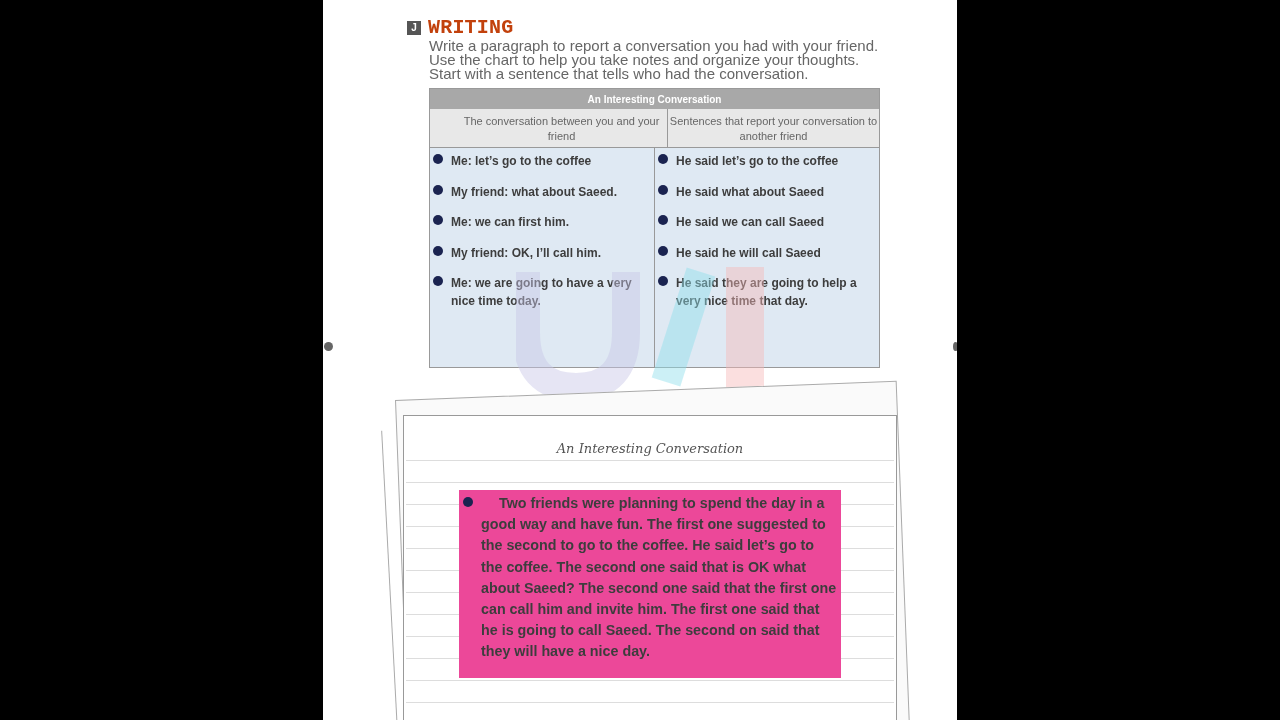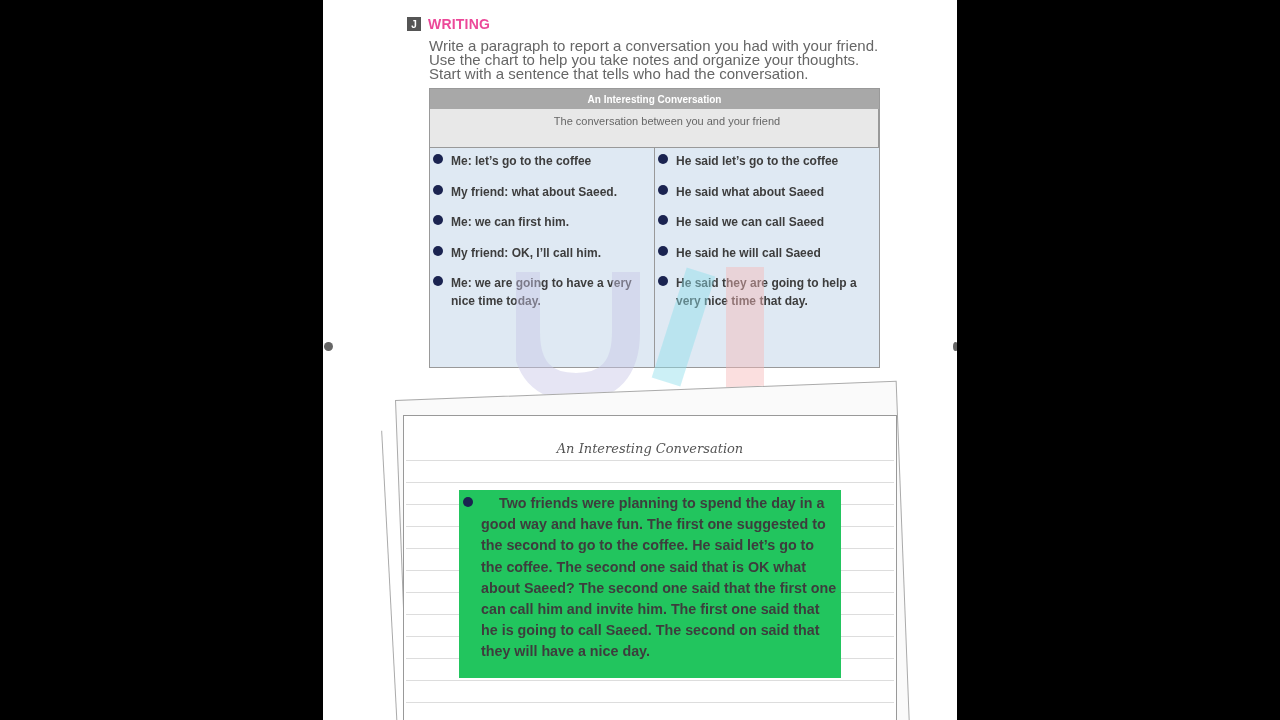--- a/index.html
+++ b/index.html
@@ -1,20 +1,20 @@
 <!DOCTYPE html>
 <html><head>
 <meta charset="utf-8">
 <style>
   html, body { margin:0; padding:0; width:1280px; height:720px; background:#000; overflow:hidden; }
   body { position:relative; font-family:"Liberation Sans", sans-serif; }
   .page { position:absolute; left:323px; top:0; width:634px; height:720px; background:#fff; overflow:hidden; }
   .sec-head { position:absolute; left:84px; top:16px; display:flex; align-items:center; }
   .sec-badge { width:14px; height:14px; background:#555; color:#fff; font-size:10px; font-weight:bold; display:flex; align-items:center; justify-content:center; margin-right:7px; }
-  .sec-title { font-size:14px; font-weight:bold; color:#ec4899; letter-spacing:0.2px; }
+  .sec-title { font-size:20px; font-weight:bold; color:#c2410c; letter-spacing:0.2px;font-family:Liberation Mono, monospace; }
   .instructions { position:absolute; left:106px; top:39px; width:450px; font-size:15px; line-height:14px; color:#666; }
 
   .chart { position:absolute; left:106px; top:88px; width:451px; height:280px; border:1px solid #999; box-sizing:border-box; background:#dfe9f3; }
   .chart-title { height:20px; background:#a8a8a8; color:#fff; font-size:10px; font-weight:bold; display:flex; align-items:center; justify-content:center; }
   .chart-cols { display:flex; height:38px; background:#e8e8e8; border-bottom:1px solid #999;padding-left:26px; }
   .chart-col-h { flex:1; font-size:11px; color:#666; text-align:center; line-height:15px; padding-top:5px; box-sizing:border-box; }
   .chart-col-h:first-child { border-right:1px solid #999; }
   .chart-body { display:flex; height:219px; }
   .chart-cell { flex:1; padding:4px 0 0 2px; box-sizing:border-box; }
   .chart-cell:first-child { border-right:1px solid #999; }
@@ -22,41 +22,42 @@
   .dot { width:10px; height:10px; border-radius:50%; background:#1a2350; margin:2px 8px 0 1px; flex:none; }
   .bullet-text { font-size:12px; font-weight:bold; color:#3d3d3d; line-height:18px; }
 
   .watermark { position:absolute; left:193px; top:262px; width:260px; height:160px; pointer-events:none; }
 
   .paper-back { position:absolute; left:72px; top:400px; width:500px; height:360px; border:1px solid #aaa; background:#fafafa; transform:rotate(-2.2deg); transform-origin:left top; }
   .paper-back2 { position:absolute; left:66px; top:430px; width:20px; height:300px; border-left:1px solid #aaa; transform:rotate(-3deg); }
   .paper { position:absolute; left:80px; top:415px; width:494px; height:320px; border:1px solid #999; background:#fff; box-sizing:border-box; }
   .paper-line { position:absolute; left:2px; right:2px; height:1px; background:#ddd; }
   .paper-title { position:absolute; left:0; right:0; top:25px; text-align:center; font-family:"DejaVu Serif", serif; font-style:italic; font-size:13px; color:#555; }
-  .para { position:absolute; left:55px; top:74px; width:382px; height:188px; background:#22c55e; padding:3px 2px 0 22px; box-sizing:border-box; }
+  .para { position:absolute; left:55px; top:74px; width:382px; height:188px; background:#ec4899; padding:3px 2px 0 22px; box-sizing:border-box; }
   .para .dot { position:absolute; left:3px; top:5px; }
   .para-text { font-size:14.3px; font-weight:bold; color:#3d3d3d; line-height:21.2px; text-indent:18px; }
 
   .handle { position:absolute; width:9px; height:9px; border-radius:50%; background:#666; }
 </style>
 </head>
 <body>
 
 <div class="page">
 
   <div class="sec-head">
     <div class="sec-badge">J</div>
     <div class="sec-title">WRITING</div>
   </div>
   <div class="instructions">Write a paragraph to report a conversation you had with your friend. Use the chart to help you take notes and organize your thoughts. Start with a sentence that tells who had the conversation.</div>
 
   <div class="chart">
     <div class="chart-title">An Interesting Conversation</div>
     <div class="chart-cols">
       <div class="chart-col-h">The conversation between you and your friend</div>
+      <div class="chart-col-h">Sentences that report your conversation to another friend</div>
     </div>
     <div class="chart-body">
       <div class="chart-cell">
         <div class="bullet-row">
             <span class="dot"></span>
             <span class="bullet-text">Me: let’s go to the coffee</span>
           </div>
         <div class="bullet-row">
             <span class="dot"></span>
             <span class="bullet-text">My friend: what about Saeed.</span>

